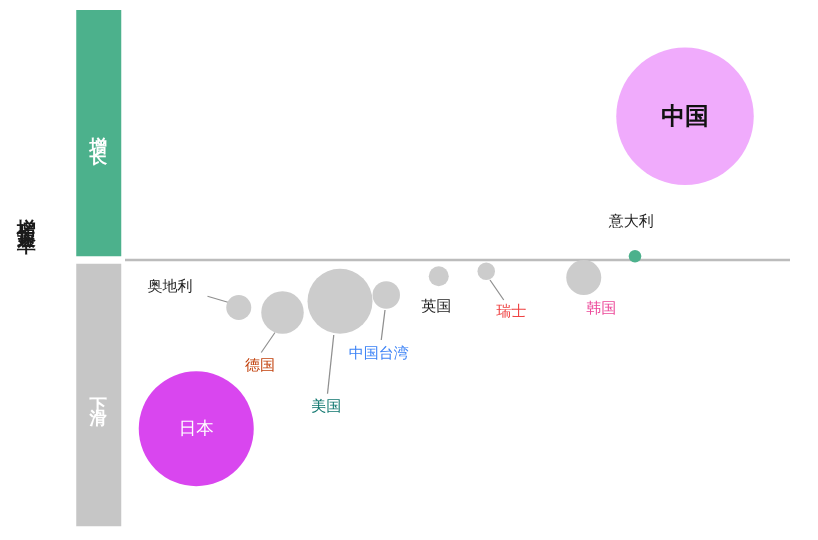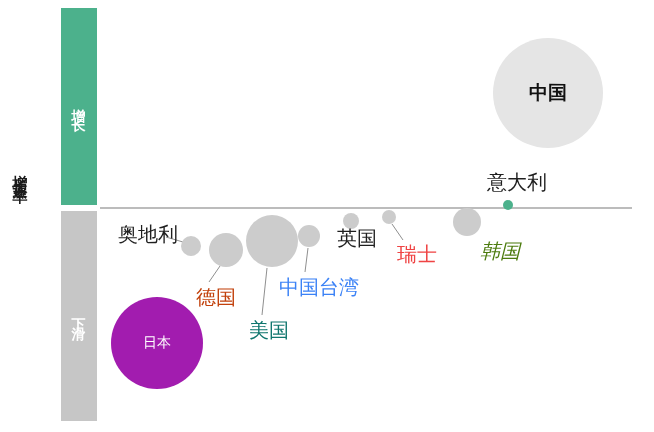--- a/index.html
+++ b/index.html
@@ -70,21 +70,21 @@
     border-radius: 50%;
     display: flex;
     align-items: center;
     justify-content: center;
   }
   .bubble-inner-label {
     white-space: nowrap;
   }
   .point-label {
     position: absolute;
-    font-size: 20px;
+    font-size: 12px;
     color: #1f1f1f;
     white-space: nowrap;
   }
 </style>
 </head>
 <body>
 
 <div class="canvas">
 
   <div class="y-axis-title">增长速率</div>
@@ -101,37 +101,37 @@
 
   <svg class="leaders" width="654" height="432">
       <line x1="166" y1="237" x2="183" y2="242" stroke="#8f8f8f" stroke-width="1"></line>
       <line x1="220" y1="266" x2="209" y2="282" stroke="#8f8f8f" stroke-width="1"></line>
       <line x1="267" y1="268" x2="262" y2="315" stroke="#8f8f8f" stroke-width="1"></line>
       <line x1="308" y1="248" x2="305" y2="272" stroke="#8f8f8f" stroke-width="1"></line>
       <line x1="392" y1="224" x2="403" y2="240" stroke="#8f8f8f" stroke-width="1"></line>
     </svg>
 
   <div class="plot">
-      <div class="bubble" style="left: 111px; top: 297px; width: 92px; height: 92px; background: #a21caf;">
+      <div class="bubble" style="left: 111px; top: 297px; width: 92px; height: 92px; background: #d946ef;">
         <span class="bubble-inner-label" style="color: rgb(255, 255, 255); font-size: 14px; font-weight: 400;">日本</span>
       </div>
       <div class="bubble" style="left: 181px; top: 236px; width: 20px; height: 20px; background: rgb(204, 204, 204);"></div>
       <div class="point-label" style="left: 118px; top: 221px; color: rgb(31, 31, 31);">奥地利</div>
       <div class="bubble" style="left: 209px; top: 233px; width: 34px; height: 34px; background: rgb(204, 204, 204);"></div>
       <div class="point-label" style="left: 196px; top: 284px; color: #c2410c;">德国</div>
       <div class="bubble" style="left: 246px; top: 215px; width: 52px; height: 52px; background: rgb(204, 204, 204);"></div>
       <div class="point-label" style="left: 249px; top: 317px; color: #0f766e;">美国</div>
       <div class="bubble" style="left: 298px; top: 225px; width: 22px; height: 22px; background: rgb(204, 204, 204);"></div>
       <div class="point-label" style="left: 279px; top: 274px; color: #3b82f6;">中国台湾</div>
       <div class="bubble" style="left: 343px; top: 213px; width: 16px; height: 16px; background: rgb(204, 204, 204);"></div>
-      <div class="point-label" style="left: 337px; top: 225px; color: rgb(31, 31, 31);">英国</div>
+      <div class="point-label" style="left: 337px; top: 237px; color: rgb(31, 31, 31);">英国</div>
       <div class="bubble" style="left: 382px; top: 210px; width: 14px; height: 14px; background: rgb(204, 204, 204);"></div>
       <div class="point-label" style="left: 397px; top: 241px; color: #ef4444;">瑞士</div>
       <div class="bubble" style="left: 453px; top: 208px; width: 28px; height: 28px; background: rgb(204, 204, 204);"></div>
-      <div class="point-label" style="left: 480px; top: 238px; color: #4d7c0f; font-style: italic;">韩国</div>
+      <div class="point-label" style="left: 469px; top: 238px; color: #ec4899;">韩国</div>
       <div class="bubble" style="left: 503px; top: 200px; width: 10px; height: 10px; background: rgb(76, 177, 140);"></div>
       <div class="point-label" style="left: 487px; top: 169px; color: rgb(31, 31, 31);">意大利</div>
-      <div class="bubble" style="left: 493px; top: 38px; width: 110px; height: 110px; background: #e5e5e5;">
+      <div class="bubble" style="left: 493px; top: 38px; width: 110px; height: 110px; background: #f0abfc;">
         <span class="bubble-inner-label" style="color: rgb(17, 17, 17); font-size: 19px; font-weight: 700;">中国</span>
       </div>
     </div>
 
 </div>
 
 </body></html>

